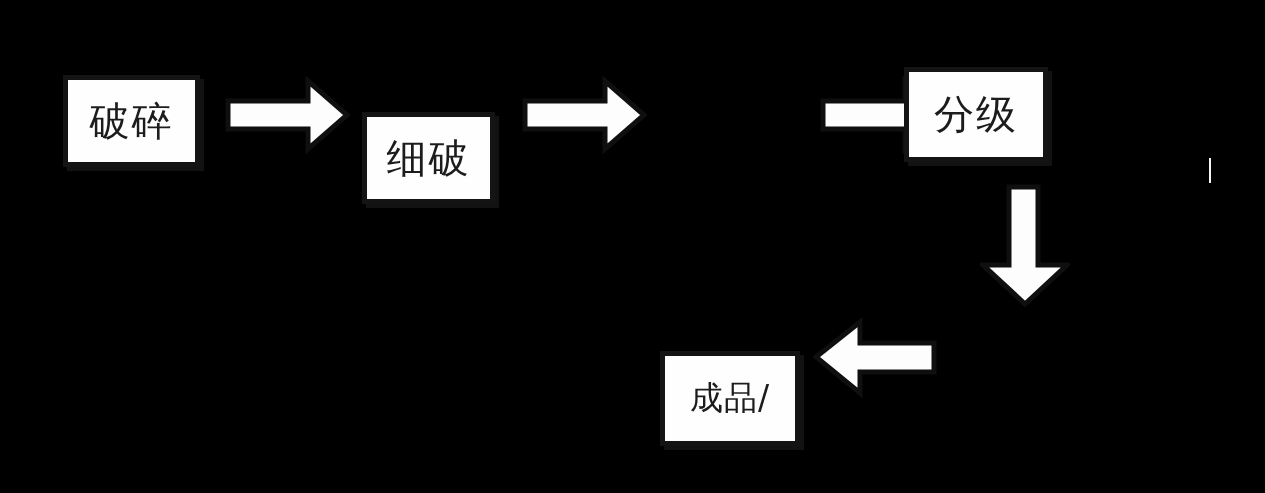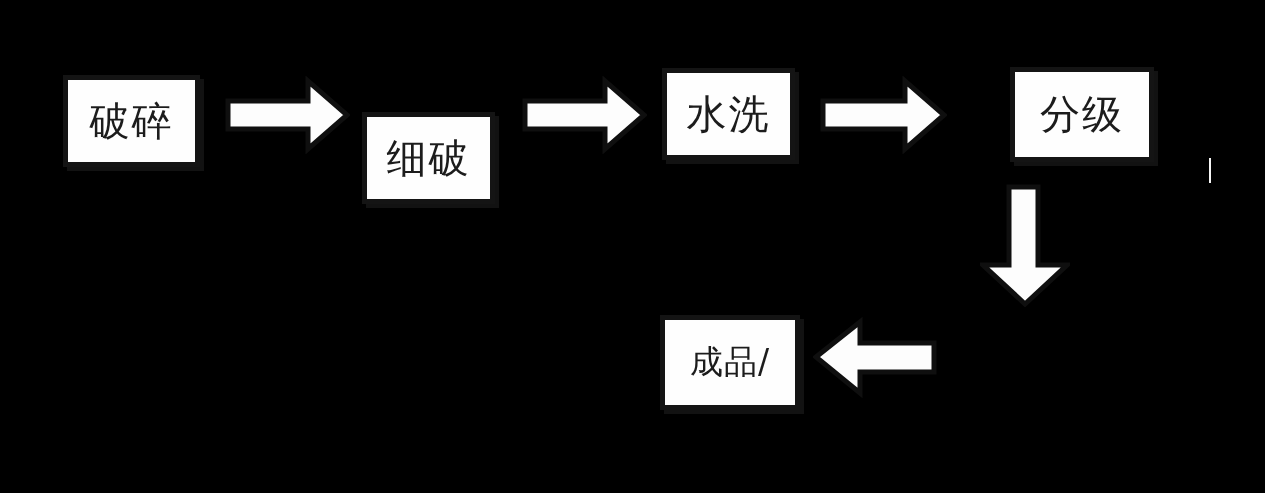--- a/index.html
+++ b/index.html
@@ -22,25 +22,25 @@
     box-sizing: border-box;
     color: var(--text-color, #1c1c1c);
     display: flex;
     align-items: center;
     justify-content: center;
     text-align: center;
     font-size: 40px;
     letter-spacing: 2px;
     box-shadow: 4px 4px 0 rgba(20,20,20,0.9);
   }
-  .flow-node.small-text { font-size: 33px; letter-spacing: 1px; line-height: 1.18; }
+  .flow-node.small-text { font-size: 33px; letter-spacing: 1px; line-height: 1.18; margin-top: 36px; }
   .node-crush       { left: 63px;  top: 75px;  width: 137px; height: 92px; }
   .node-fine-crush  { left: 362px; top: 68px;  width: 133px; height: 92px; margin-top: 44px; }
   .node-wash        { left: 662px; top: 68px;  width: 133px; height: 92px; }
-  .node-classify    { left: 1010px; top: 67px;  width: 144px; height: 95px; }
+  .node-classify    { left: 904px; top: 67px;  width: 144px; height: 95px; }
   .node-sort        { left: 958px; top: 315px; width: 139px; height: 98px; }
   .node-output      { left: 660px; top: 315px; width: 140px; height: 95px; }
 
   .arrow { position: absolute; }
   .arrow polygon {
     fill: var(--arrow-fill, #fdfdfd);
     stroke: var(--arrow-outline, #0f0f0f);
     stroke-width: 5;
     stroke-linejoin: miter;
   }
@@ -71,23 +71,20 @@
   </svg>
 
   <div class="flow-node node-fine-crush">
     <span>细破</span>
   </div>
 
   <svg class="arrow arrow-2" viewBox="0 0 125 78">
     <polygon points="3,25 83,25 83,5 122,39 83,73 83,53 3,53"></polygon>
   </svg>
 
-  <div class="flow-node node-wash">
-    <span>水洗</span>
-  </div>
 
   <svg class="arrow arrow-3" viewBox="0 0 127 78">
     <polygon points="3,25 85,25 85,5 124,39 85,73 85,53 3,53"></polygon>
   </svg>
 
   <div class="flow-node node-classify">
     <span>分级</span>
   </div>
 
   <svg class="arrow arrow-4" viewBox="0 0 90 123">

